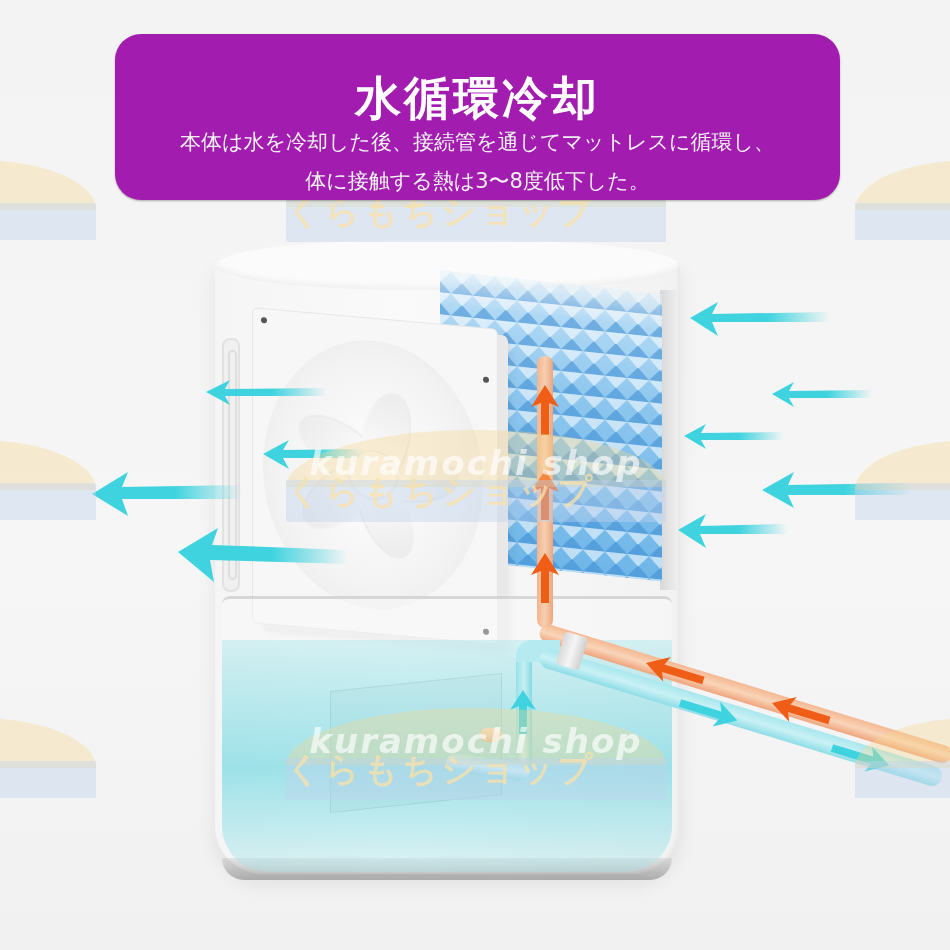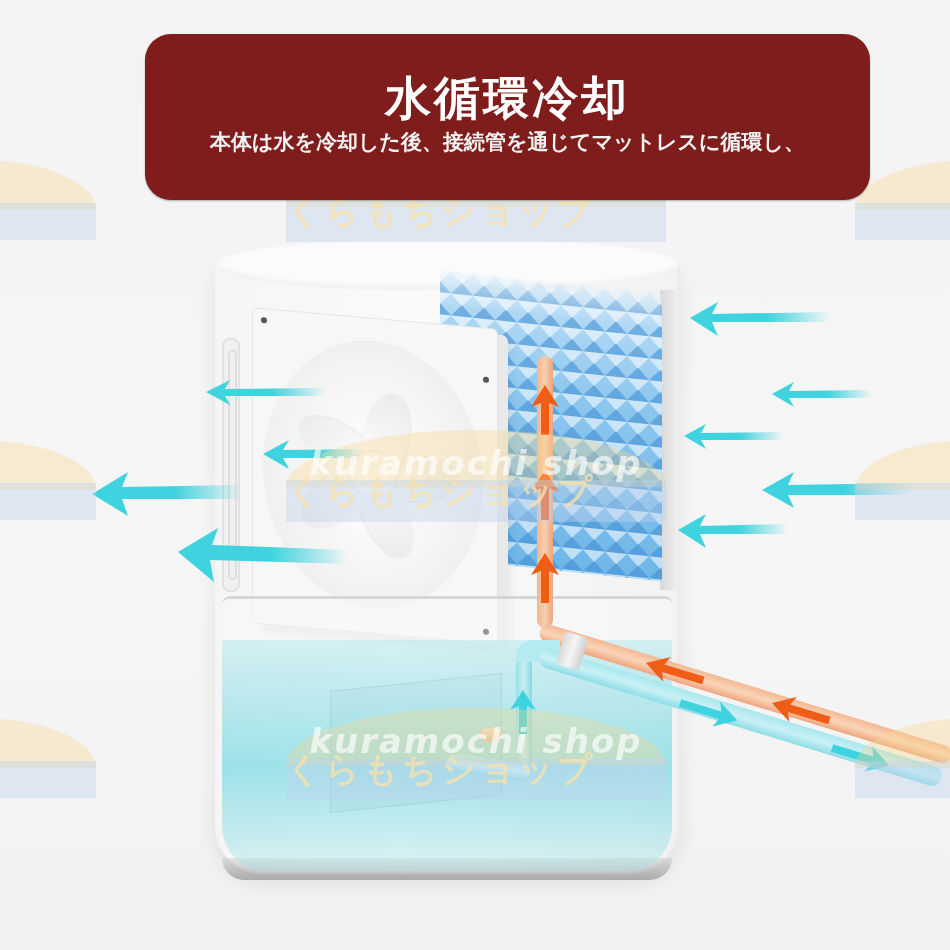--- a/index.html
+++ b/index.html
@@ -5,32 +5,32 @@
   html, body { margin: 0; padding: 0; }
   body {
     width: 950px; height: 950px; overflow: hidden; position: relative;
     background: linear-gradient(180deg, #f3f3f3 0%, #f6f6f6 60%, #f1f1f1 100%);
     font-family: "DejaVu Sans", "Liberation Sans", sans-serif;
   }
   .canvas { position: absolute; inset: 0; }
 
   
   .banner {
-    position: absolute; left: 145px; top: 34px; width: 725px; height: 166px;
-    background: #7f1d1d; border-radius: 26px; z-index: 20;
+    position: absolute; left: 115px; top: 34px; width: 725px; height: 166px;
+    background: #a21caf; border-radius: 26px; z-index: 20;
     box-shadow: 0 1px 2px rgba(0,0,0,0.3);
   }
   .banner .title {
     position: absolute; left: 0; right: 0; top: 36px; text-align: center;
     color: #ffffff; font-size: 46px; font-weight: bold; letter-spacing: 3px;
     line-height: 56px;
   }
   .banner .desc {
     position: absolute; left: 0; right: 0; text-align: center;
-    color: #f2f2f2; font-size: 21px; line-height: 28px; font-weight: bold;
+    color: #f2f2f2; font-size: 21px; line-height: 28px;
   }
   .banner .desc.l1 { top: 122px; transform: translateY(-28px); }
   .banner .desc.l2 { top: 166px; transform: translateY(-33px); }
 
   
   .wm { position: absolute; z-index: 15; pointer-events: none; }
   .wm .arc {
     position: absolute; left: 0; top: 0; width: 100%; height: 62%;
     background: rgba(246, 214, 140, 0.35);
     border-radius: 50% 50% 0 0 / 100% 100% 0 0;
@@ -367,15 +367,16 @@
   <div class="wm" style="left:286px;top:708px;width:380px;height:92px;">
     <div class="arc"></div>
       <div class="band"></div>
     <div class="latin">kuramochi shop</div>
     <div class="kana">くらもちショップ</div>
   </div>
 
   <div class="banner">
     <div class="title">水循環冷却</div>
     <div class="desc l1">本体は水を冷却した後、接続管を通じてマットレスに循環し、</div>
+    <div class="desc l2">体に接触する熱は3〜8度低下した。</div>
   </div>
 
 </div>
 
 </body></html>

